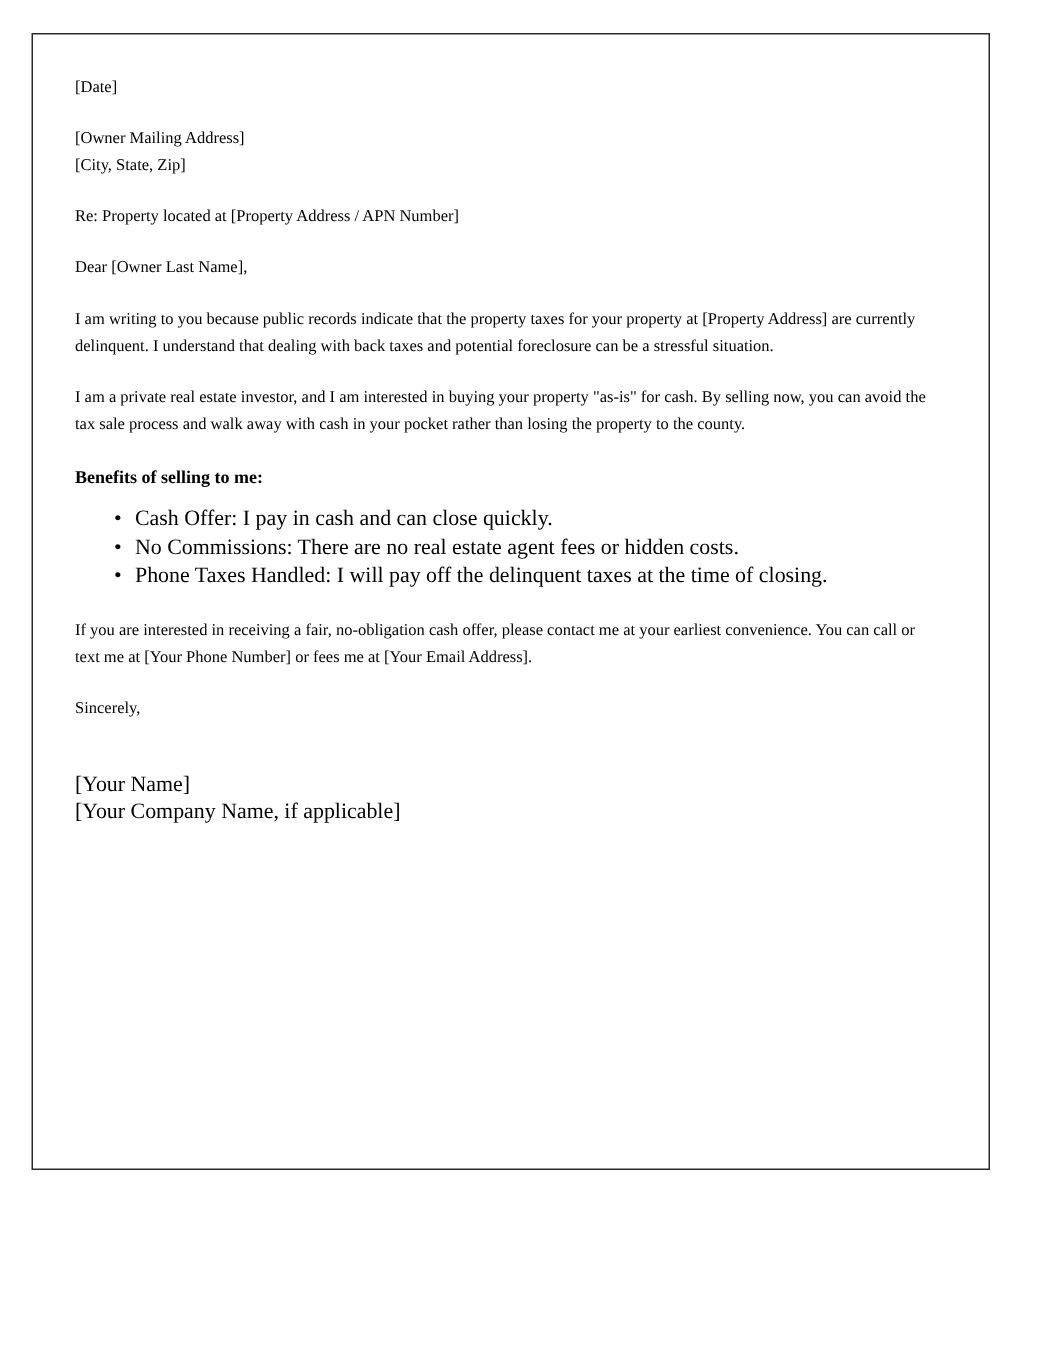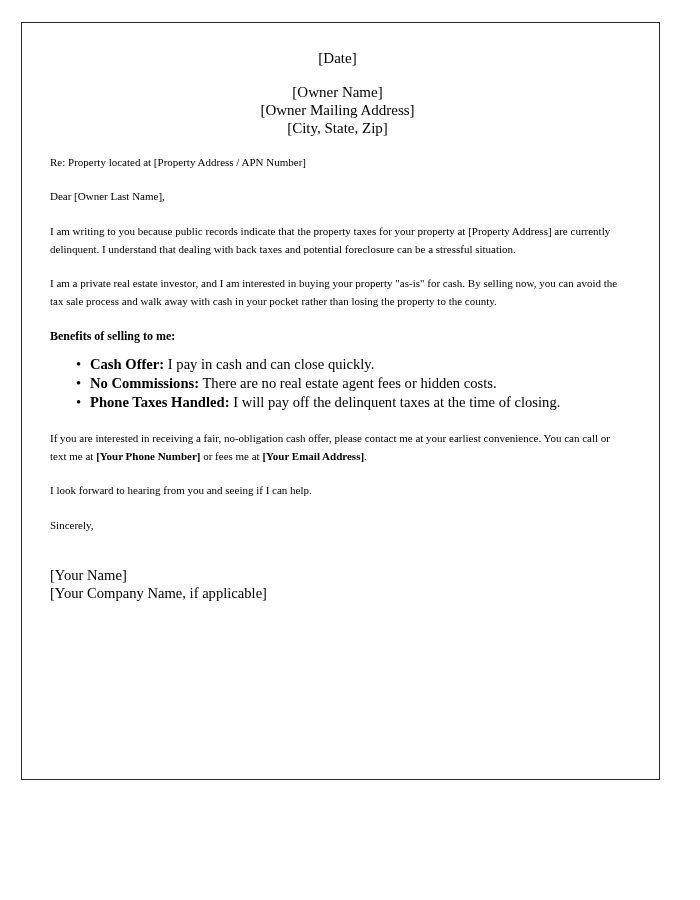--- a/index.html
+++ b/index.html
@@ -24,24 +24,24 @@
     box-sizing: border-box;
     background: #ffffff;
   }
   .letter-body {
     position: absolute;
     left: 28px;
     top: 26px;
     width: 575px;
   }
   .block {
-    font-size: 15px;
+    font-size: 11px;
     line-height: 18px;
     margin: 0 0 16px 0;
-    text-align: center;
+    text-align: left;
   }
   .block.tight-group {
     margin-bottom: 16px;
   }
   .line {
     display: block;
   }
   .para {
     font-size: 11px;
     line-height: 18.3px;
@@ -66,21 +66,21 @@
   }
   ul.benefits li::before {
     content: "\2022";
     position: absolute;
     left: -14px;
     top: 0;
     font-size: 14.6px;
     line-height: 19.3px;
   }
   .bold {
-    font-weight: bold;
+    font-weight: normal;
   }
   .sig-block {
     font-size: 14.6px;
     line-height: 18px;
     margin: 0;
   }
   .spacer-closing {
     margin-bottom: 32px;
   }
 </style>
@@ -88,21 +88,20 @@
 <body>
 
 <div class="page-sheet">
   <div class="letter-body">
 
     <p class="block">
       <span class="line">[Date]</span>
     </p>
 
     <p class="block tight-group">
-      <span class="line">[Owner Name]</span>
       <span class="line">[Owner Mailing Address]</span>
       <span class="line">[City, State, Zip]</span>
     </p>
 
     <p class="para">Re: Property located at [Property Address / APN Number]</p>
 
     <p class="para">Dear [Owner Last Name],</p>
 
     <p class="para">I am writing to you because public records indicate that the property taxes for your property at [Property Address] are currently delinquent. I understand that dealing with back taxes and potential foreclosure can be a stressful situation.</p>
 
@@ -111,21 +110,20 @@
     <p class="heading-line">Benefits of selling to me:</p>
 
     <ul class="benefits">
       <li><span class="bold">Cash Offer:</span><span> I pay in cash and can close quickly.</span></li>
       <li><span class="bold">No Commissions:</span><span> There are no real estate agent fees or hidden costs.</span></li>
       <li><span class="bold">Phone Taxes Handled:</span><span> I will pay off the delinquent taxes at the time of closing.</span></li>
     </ul>
 
     <p class="para"><span>If you are interested in receiving a fair, no-obligation cash offer, please contact me at your earliest convenience. You can call or text me at </span><span class="bold">[Your Phone Number]</span><span> or fees me at </span><span class="bold">[Your Email Address]</span><span>.</span></p>
 
-    <p class="para">I look forward to hearing from you and seeing if I can help.</p>
 
     <p class="para spacer-closing">Sincerely,</p>
 
     <p class="sig-block">
       <span class="line">[Your Name]</span>
       <span class="line">[Your Company Name, if applicable]</span>
     </p>
 
   </div>
 </div>

